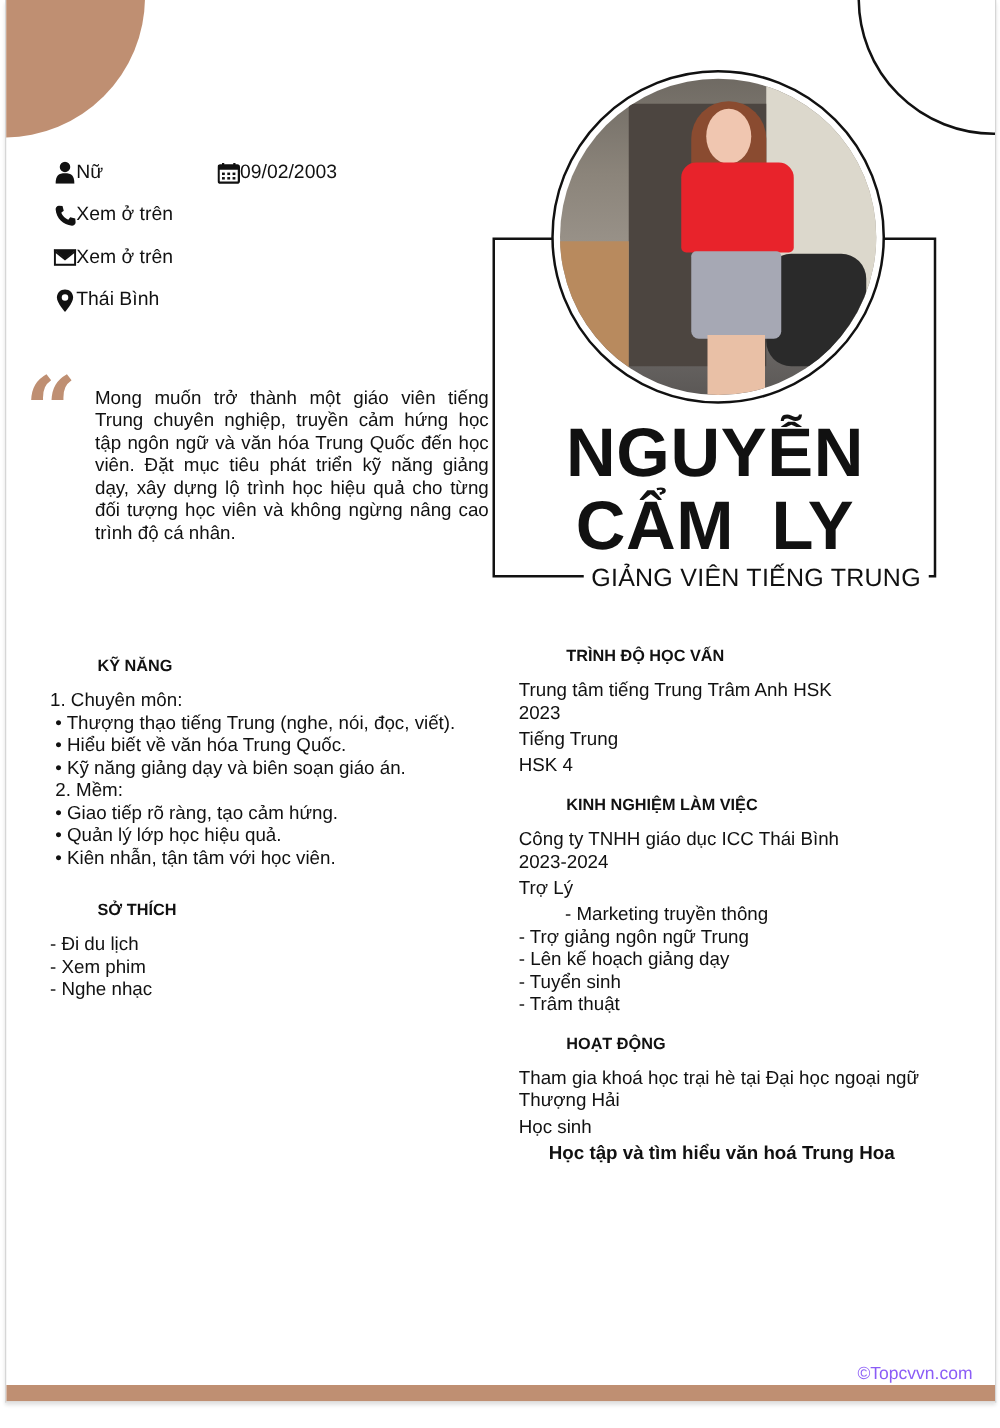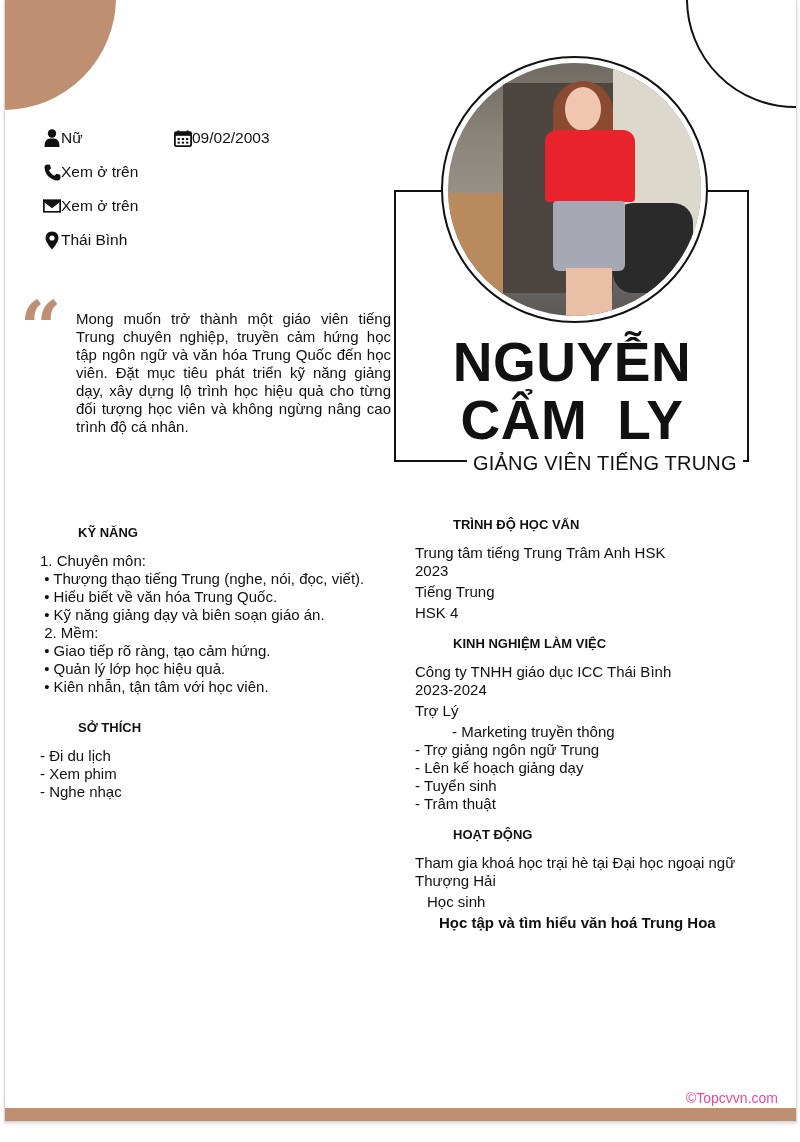--- a/index.html
+++ b/index.html
@@ -6,21 +6,21 @@
   body { width:800px; height:1142px; position:relative; overflow:hidden;
          font-family:"Liberation Sans", sans-serif; color:#111; }
   .page { position:absolute; left:4px; top:0; width:791px; height:1121px;
           background:#fff; border:1px solid #d6d6d6; border-top:none;
           box-shadow: 0 2px 3px rgba(0,0,0,0.12); overflow:hidden; }
   .deco-circle-tl { position:absolute; left:-114px; top:-115px; width:225px; height:225px;
           border-radius:50%; background:#bf8f72; }
   .deco-circle-tr { position:absolute; left:681px; top:-110px; width:218px; height:218px;
           border-radius:50%; border:2px solid #111; box-sizing:border-box; }
   .bottom-bar { position:absolute; left:0; bottom:0; width:100%; height:13px; background:#bf8f72; }
-  .copyright { position:absolute; right:22px; top:1090px; font-size:14px; color:#ec4899; }
+  .copyright { position:absolute; right:22px; top:1090px; font-size:14px; color:#8b5cf6; }
 
   .contact { position:absolute; font-size:15.5px; display:flex; align-items:center; gap:0; }
   .contact .ic { width:18px; height:18px; display:inline-flex; align-items:center; justify-content:center; }
   .contact svg { display:block; }
 
   .quote-mark { position:absolute; left:20px; top:292px; font-family:"DejaVu Serif", serif;
           font-size:72px; font-weight:bold; color:#bf8f72; line-height:1; letter-spacing:-6px; }
   .objective { position:absolute; left:76px; top:310px; width:315px; font-size:15px; line-height:18px;
           text-align:justify; }
 
@@ -159,16 +159,16 @@
 <div class="line" style="left:415px; top:702px;text-align:center;">Trợ Lý</div>
 <div class="line" style="left:415px; top:723px;margin-left:37px;">- Marketing truyền thông</div>
 <div class="line" style="left:415px; top:741px;">- Trợ giảng ngôn ngữ Trung</div>
 <div class="line" style="left:415px; top:759px;">- Lên kế hoạch giảng dạy</div>
 <div class="line" style="left:415px; top:777px;">- Tuyển sinh</div>
 <div class="line" style="left:415px; top:795px;">- Trâm thuật</div>
 
 <div class="section-title" style="left:415px; top:827px;">HOẠT ĐỘNG</div>
 <div class="line" style="left:415px; top:854px;">Tham gia khoá học trại hè tại Đại học ngoại ngữ</div>
 <div class="line" style="left:415px; top:872px;">Thượng Hải</div>
-<div class="line" style="left:415px; top:893px;margin-left:12px;">Học sinh</div>
+<div class="line" style="left:415px; top:893px;">Học sinh</div>
 <div class="line" style="left:439px; top:914px;font-weight:bold;">Học tập và tìm hiểu văn hoá Trung Hoa</div>
 
 <div class="copyright">©Topcvvn.com</div>
 
 </body></html>

